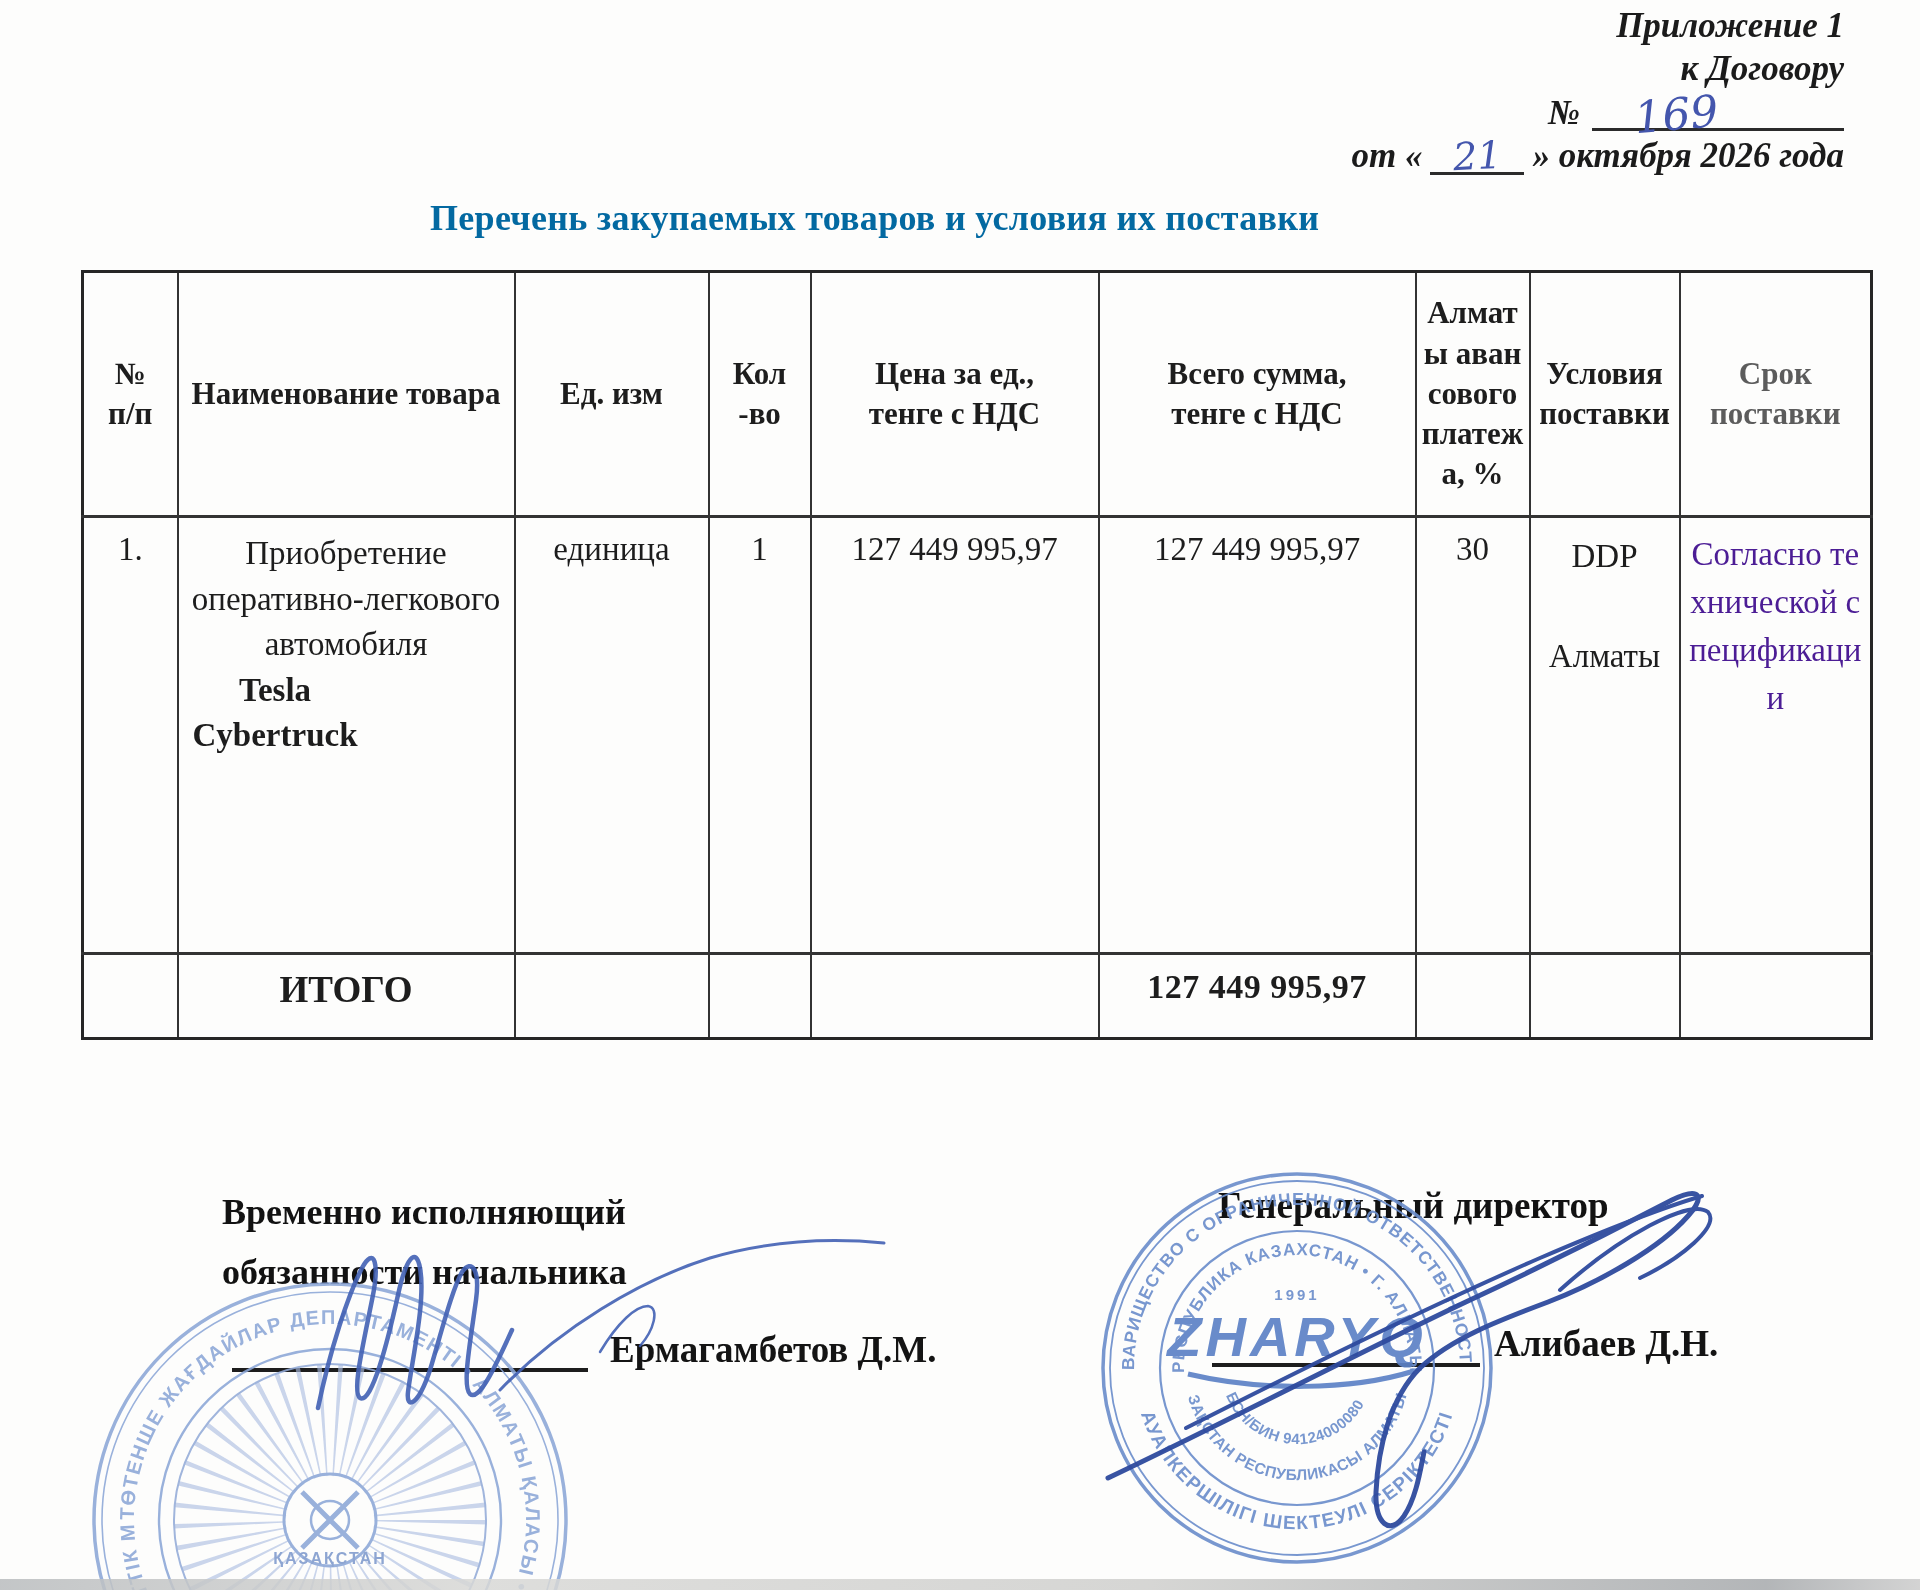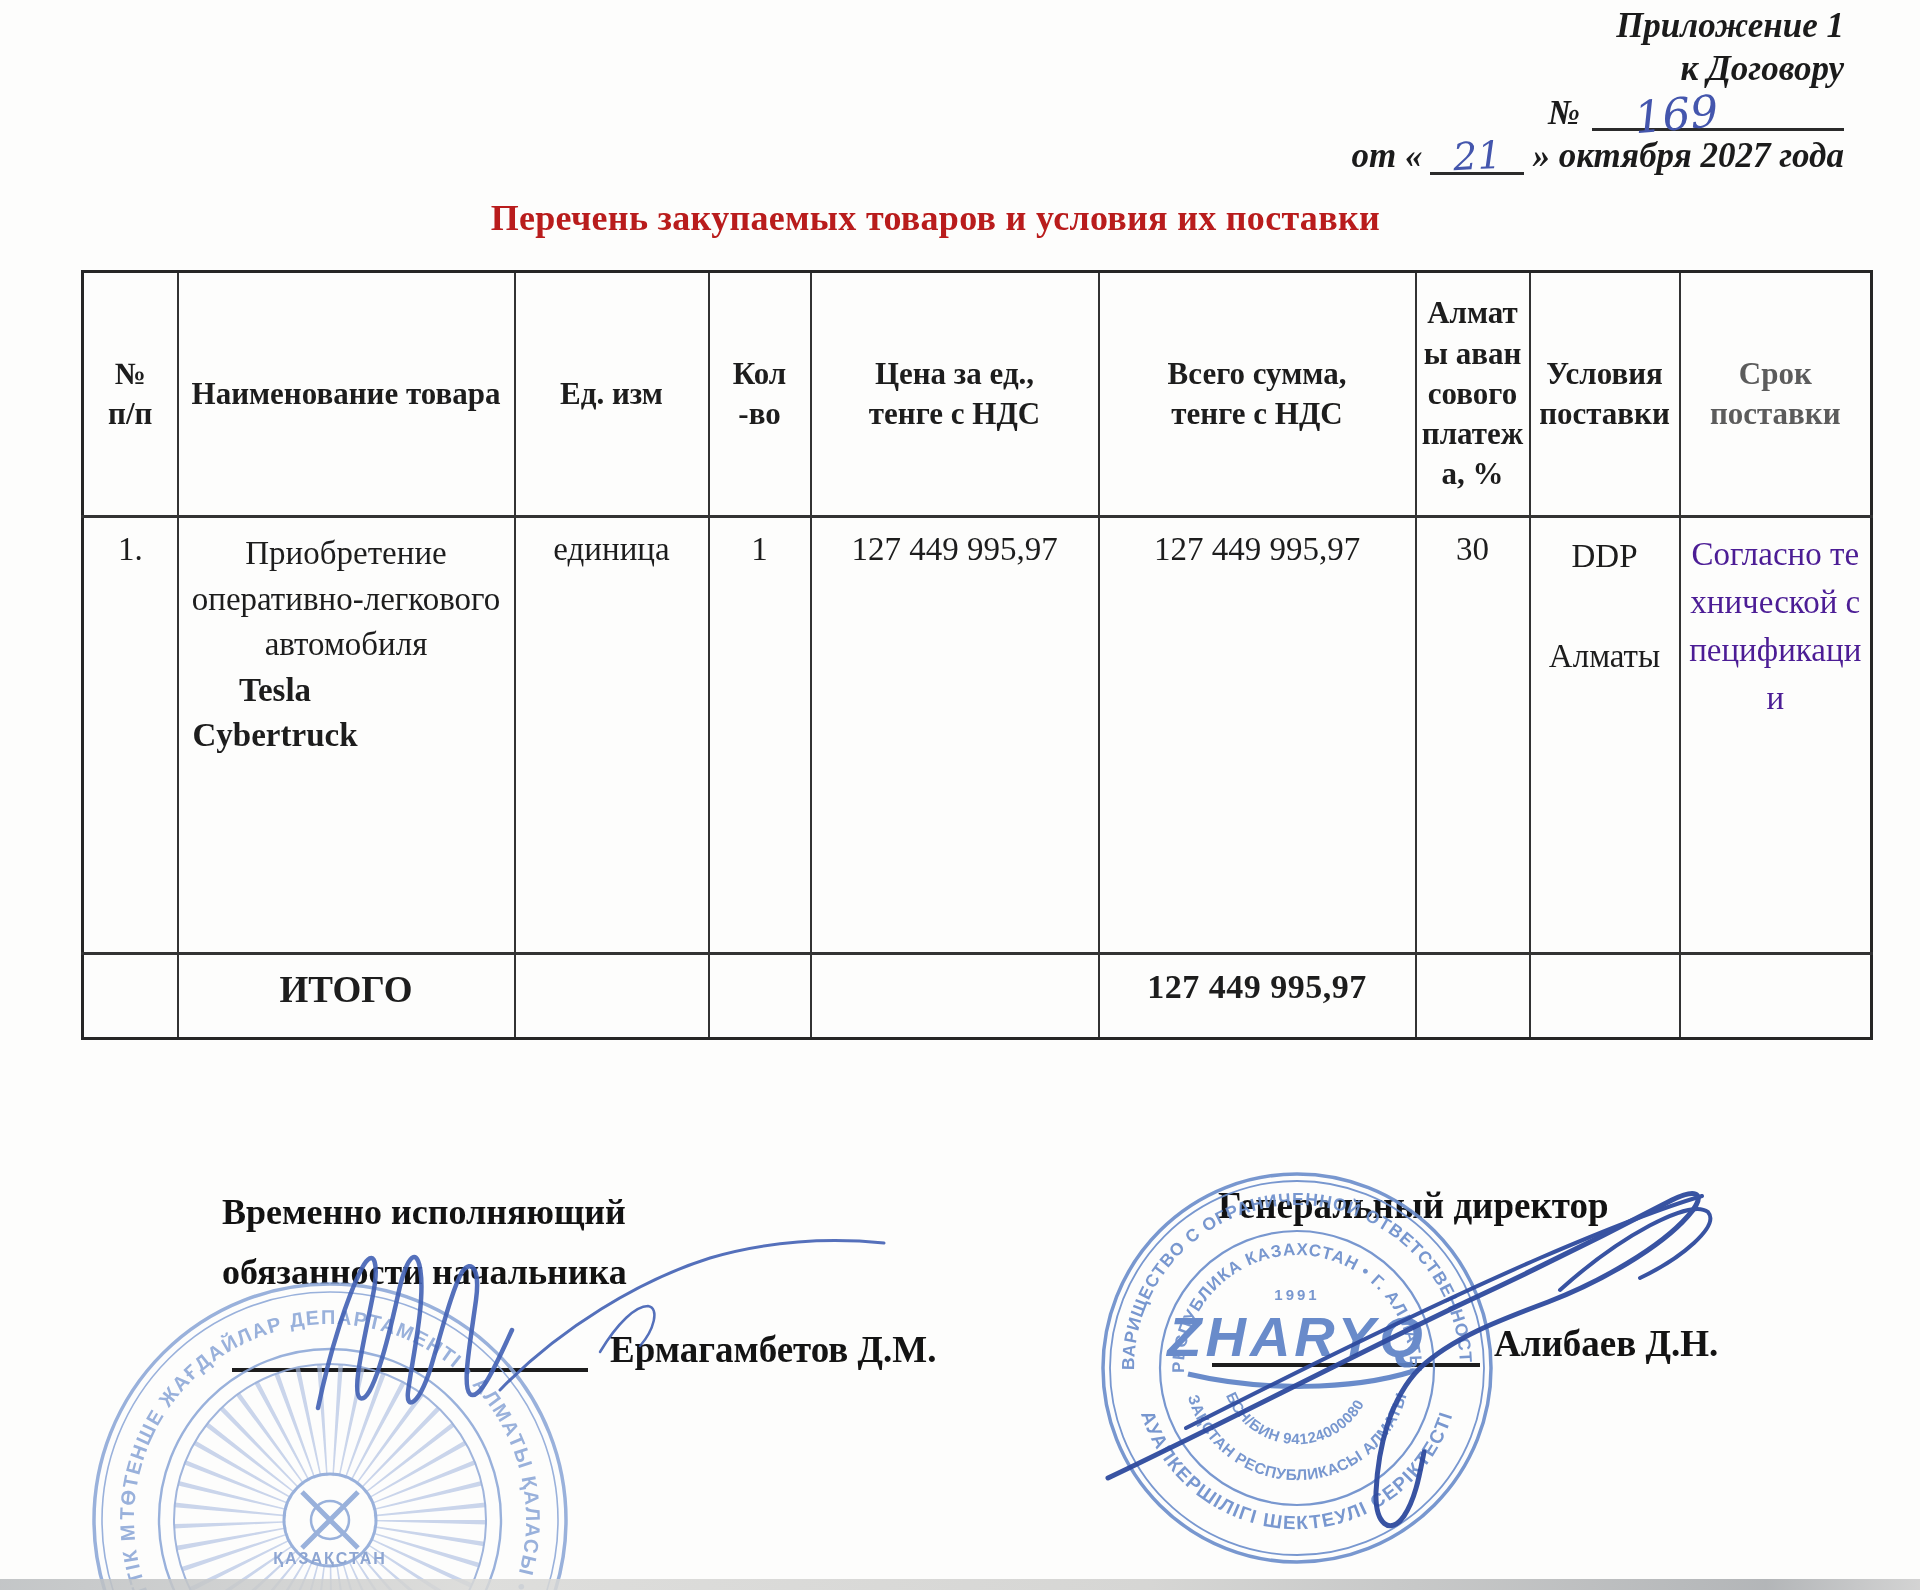--- a/index.html
+++ b/index.html
@@ -20,22 +20,22 @@
   .uline-num{width:252px;margin-left:12px;}
   .uline-day{width:94px;margin:0 8px;}
   .hand{
     font-family:"DejaVu Serif",serif;font-weight:normal;font-style:italic;
     color:#4456ad;display:inline-block;line-height:0.8;
   }
   .hand-num{font-size:44px;transform:rotate(-5deg) translate(-42px,2px);}
   .hand-day{font-size:38px;transform:rotate(-3deg) translateY(2px);}
   
   .doc-title{
-    position:absolute;top:197px;left:430px;width:950px;text-align:right;
-    font-size:36px;font-weight:bold;color:#b91c1c;letter-spacing:.3px;
+    position:absolute;top:197px;left:430px;width:950px;text-align:left;
+    font-size:36px;font-weight:bold;color:#0369a1;letter-spacing:.3px;
   }
   
   table.goods{
     position:absolute;top:270px;left:81px;width:1789px;
     border-collapse:collapse;table-layout:fixed;
     font-size:33px;color:#1d1d1d;
   }
   table.goods{border:3px solid #262626;}
   .goods th,.goods td{border:2.4px solid #333;}
   .goods .col-last{border-right:2.5px dashed #9b9b9b;}
@@ -85,21 +85,21 @@
 </style>
 </head>
 <body>
 
 <div class="page">
 
   <div class="doc-header">
     <div class="hdr-line">Приложение 1</div>
     <div class="hdr-line">к Договору</div>
     <div class="hdr-line"><span>№</span><span class="uline uline-num"><span class="hand hand-num">169</span></span></div>
-    <div class="hdr-line"><span>от «</span><span class="uline uline-day"><span class="hand hand-day">21</span></span><span>» октября 2027 года</span></div>
+    <div class="hdr-line"><span>от «</span><span class="uline uline-day"><span class="hand hand-day">21</span></span><span>» октября 2026 года</span></div>
   </div>
 
   <div class="doc-title">Перечень закупаемых товаров и условия их поставки</div>
 
   <table class="goods">
     <colgroup>
       <col style="width:95px">
         <col style="width:337px">
         <col style="width:194px">
       <col style="width:102px">

